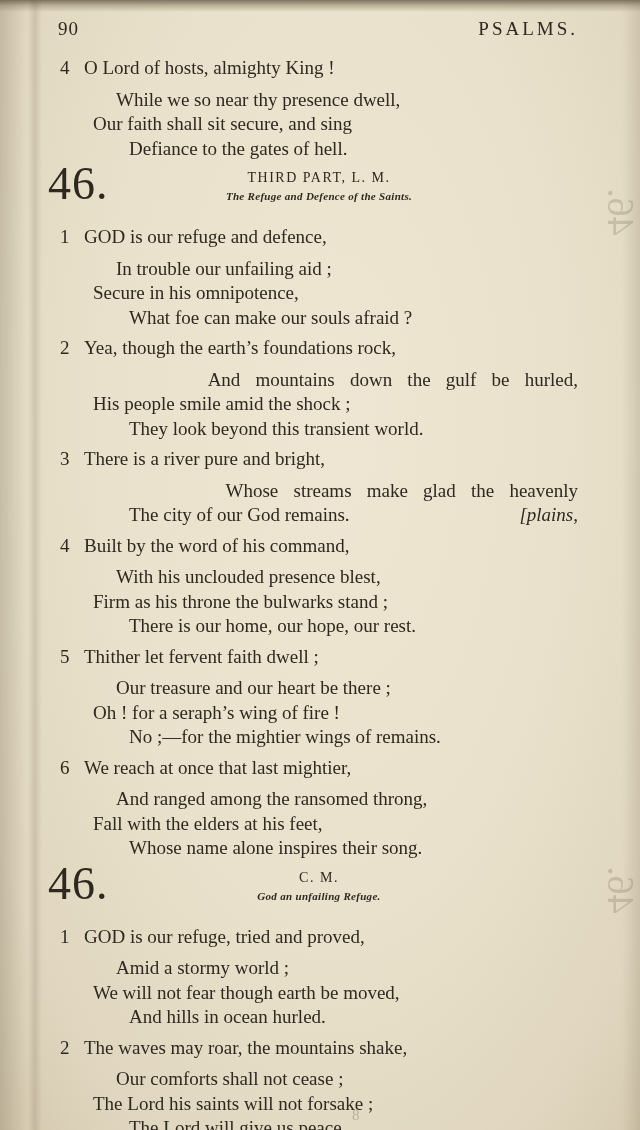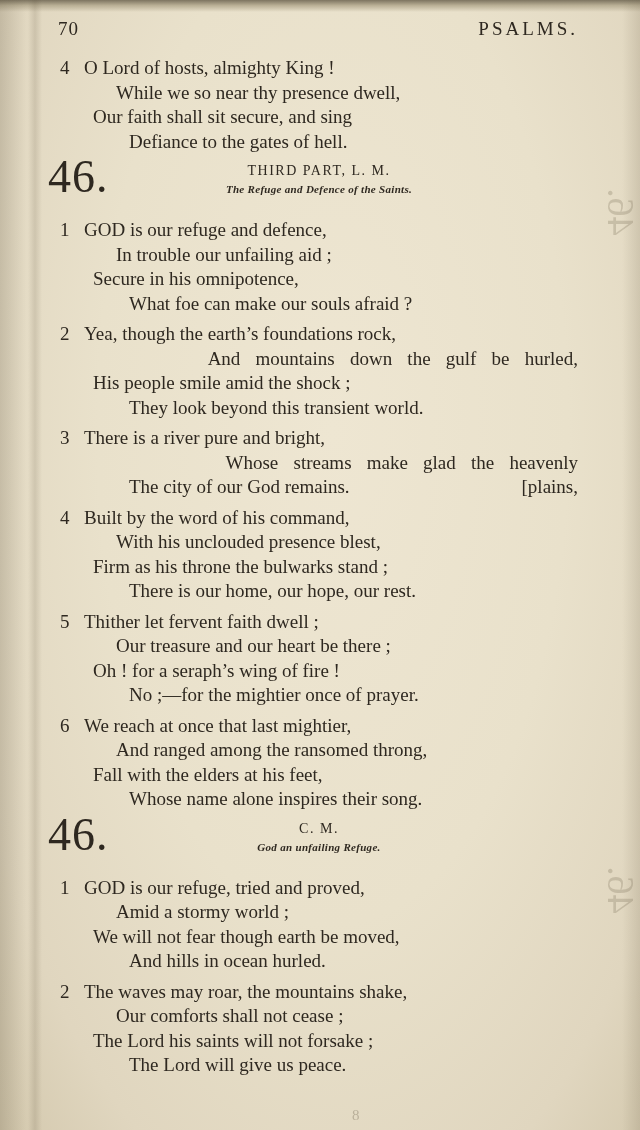--- a/index.html
+++ b/index.html
@@ -30,47 +30,47 @@
   .bleed.b2{top:868px;}
   .smudge{position:absolute;left:352px;bottom:6px;color:rgba(110,98,76,.35);font-size:15px;pointer-events:none;}
 
   .running{position:relative;height:26px;margin-bottom:14px;font-size:19px;line-height:26px;}
   .pg-num{position:absolute;left:-2px;top:0;letter-spacing:1px;}
   .head-title{display:block;text-align:right;letter-spacing:3px;}
 
   .content{position:relative;}
   .verse{padding-left:24px;margin-bottom:6px;font-size:19px;line-height:24.5px;}
   .line{position:relative;white-space:nowrap;}
-  .line.l2{padding-left:32px;}
+  .line.l2{padding-left:32px;margin-top:7px;}
   .line.l3{padding-left:9px;}
   .line.l4{padding-left:45px;}
   .line.spread{word-spacing:.55em;text-align:right;}
   .vnum{display:inline-block;width:24px;margin-left:-24px;}
-  .rt{position:absolute;right:0;top:0;}
+  .rt{position:absolute;right:0;top:0;font-style:italic;}
 
   .hymn-head{position:relative;margin:6px 0 8px;min-height:50px;}
   .hymn-num{position:absolute;left:-12px;top:-6px;font-size:46px;line-height:1;letter-spacing:1px;}
   .hymn-meta{text-align:center;padding-top:3px;}
   .hymn-meter{font-size:14px;letter-spacing:1.5px;}
   .hymn-title{font-style:italic;font-weight:bold;font-size:11px;margin-top:4px;letter-spacing:.3px;}
 </style>
 </head>
 <body>
 
 <div class="page">
   <div class="edge-top"></div>
   <div class="edge-left-deep"></div>
   <div class="edge-left-crease"></div>
   <div class="edge-right"></div>
   <div class="bleed b1">46.</div>
   <div class="bleed b2">46.</div>
   <div class="smudge">8</div>
 
   <div class="running">
-    <span class="pg-num">70</span>
+    <span class="pg-num">90</span>
     <span class="head-title">PSALMS.</span>
   </div>
 
   <div class="content" id="content">
       <div class="verse">
         <div class="line l1"><span class="vnum">4</span><span>O Lord of hosts, almighty King !</span></div>
         <div class="line l2"><span>While we so near thy presence dwell,</span></div>
         <div class="line l3"><span>Our faith shall sit secure, and sing</span></div>
         <div class="line l4"><span>Defiance to the gates of hell.</span></div>
       </div>
@@ -102,21 +102,21 @@
       <div class="verse">
         <div class="line l1"><span class="vnum">4</span><span>Built by the word of his command,</span></div>
         <div class="line l2"><span>With his unclouded presence blest,</span></div>
         <div class="line l3"><span>Firm as his throne the bulwarks stand ;</span></div>
         <div class="line l4"><span>There is our home, our hope, our rest.</span></div>
       </div>
       <div class="verse">
         <div class="line l1"><span class="vnum">5</span><span>Thither let fervent faith dwell ;</span></div>
         <div class="line l2"><span>Our treasure and our heart be there ;</span></div>
         <div class="line l3"><span>Oh ! for a seraph’s wing of fire !</span></div>
-        <div class="line l4"><span>No ;—for the mightier once of prayer.</span></div>
+        <div class="line l4"><span>No ;—for the mightier wings of remains.</span></div>
       </div>
       <div class="verse">
         <div class="line l1"><span class="vnum">6</span><span>We reach at once that last mightier,</span></div>
         <div class="line l2"><span>And ranged among the ransomed throng,</span></div>
         <div class="line l3"><span>Fall with the elders at his feet,</span></div>
         <div class="line l4"><span>Whose name alone inspires their song.</span></div>
       </div>
       <div class="hymn-head">
         <div class="hymn-num">46.</div>
         <div class="hymn-meta">

